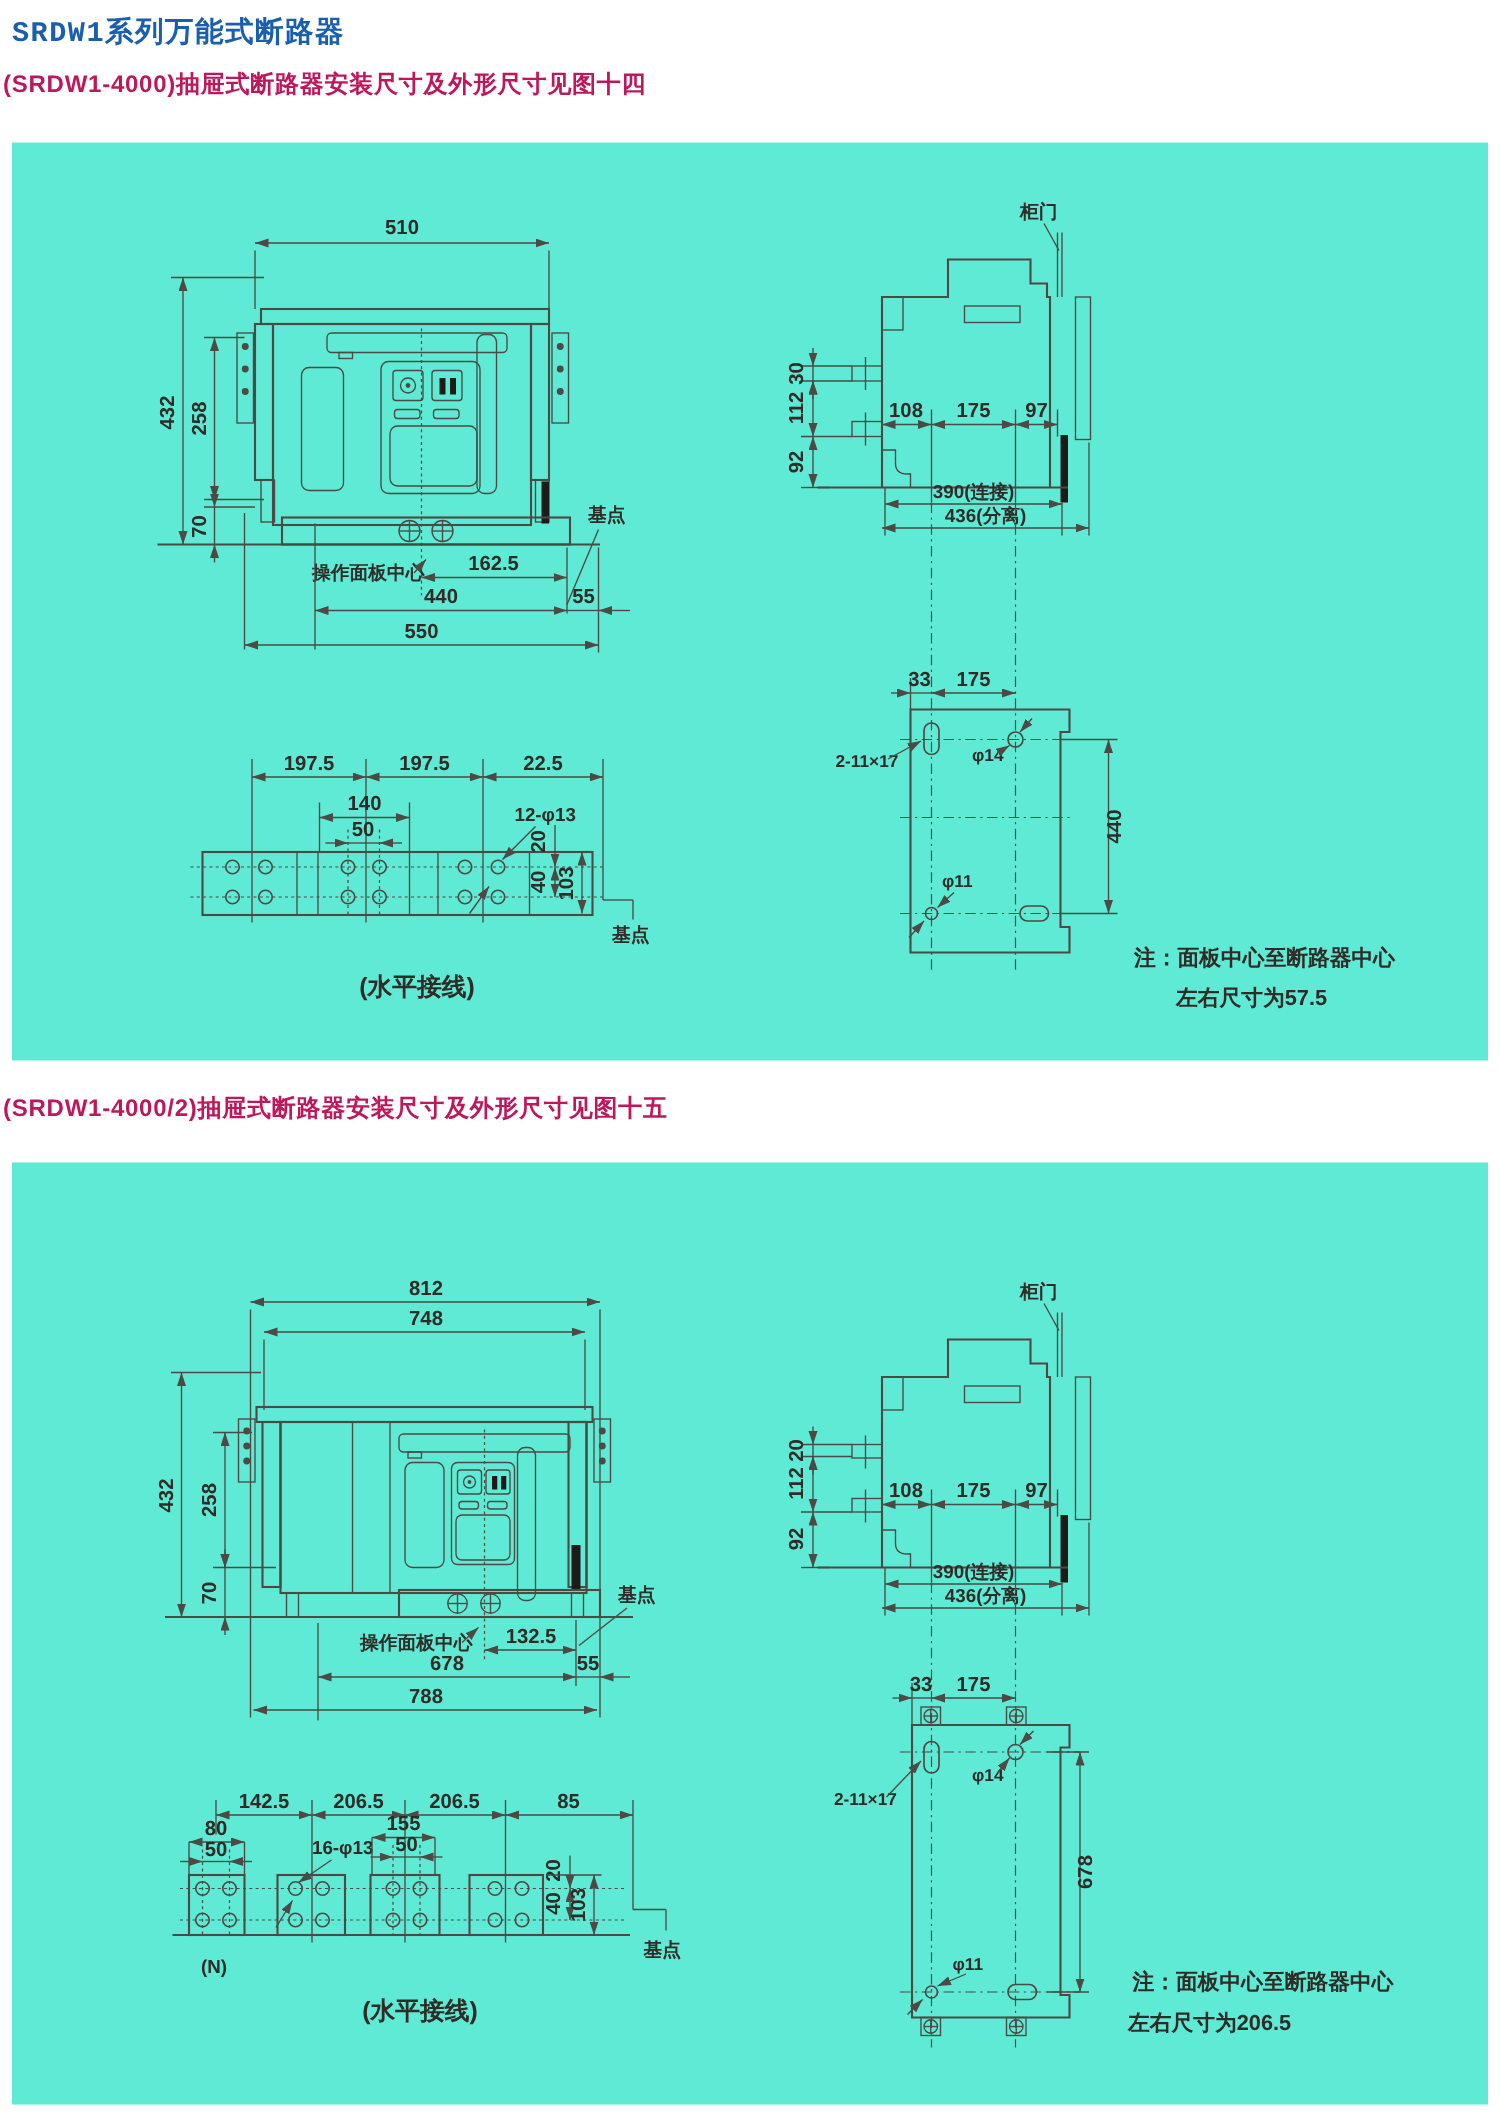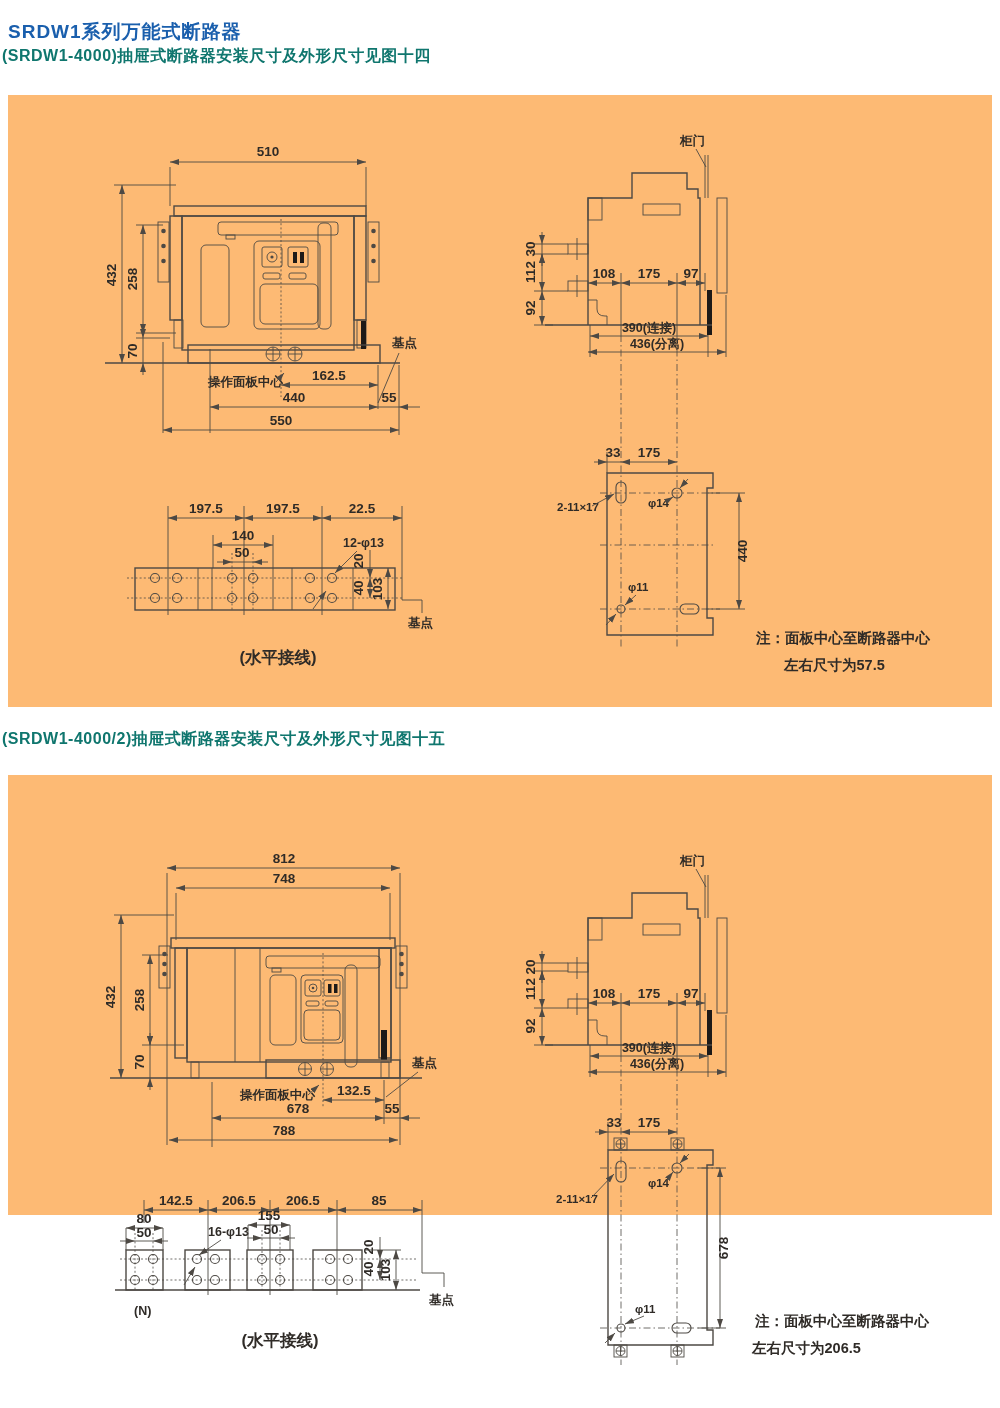--- a/index.html
+++ b/index.html
@@ -1,19 +1,19 @@
 <!DOCTYPE html>
 <html><head>
 <meta charset="utf-8">
 <style>
   html,body{margin:0;padding:0;background:#ffffff;}
   body{width:1000px;height:1408px;position:relative;font-family:"Liberation Sans","DejaVu Sans",sans-serif;}
-  .title{position:absolute;left:8px;top:19px;font-size:19px;font-weight:700;color:#1a5fad;letter-spacing:1px;}
-  .subtitle{position:absolute;left:2px;font-size:16px;font-weight:700;color:#0f766e;letter-spacing:0.5px;}
-  .panel{position:absolute;left:8px;width:984px;background:#fdba74;}
+  .title{position:absolute;left:8px;top:8px;font-size:19px;font-weight:700;color:#1a5fad;letter-spacing:1px;font-family:Liberation Mono, monospace;}
+  .subtitle{position:absolute;left:2px;font-size:16px;font-weight:700;color:#be185d;letter-spacing:0.5px;}
+  .panel{position:absolute;left:8px;width:984px;background:#5eead4;}
   svg{display:block;}
   .ln{fill:none;stroke:#4d4944;stroke-width:1.4;stroke-linejoin:miter;}
   .tn{fill:none;stroke:#4d4944;stroke-width:0.9;}
   .dm{fill:none;stroke:#4d4944;stroke-width:0.9;}
   .cl{fill:none;stroke:#4d4944;stroke-width:0.8;stroke-dasharray:7 3 1.5 3;}
   .dt{fill:none;stroke:#4d4944;stroke-width:0.8;stroke-dasharray:2 2.2;}
   .hole{fill:none;stroke:#4d4944;stroke-width:1.1;}
   .fb{fill:#1d1a18;stroke:none;}
   text{fill:#2f2b27;}
   .d{font-size:13.5px;font-weight:700;text-anchor:middle;}
@@ -261,21 +261,21 @@
 
   <g>
     <text class="nt" x="748" y="548">注：面板中心至断路器中心</text>
     <text class="nt" x="776" y="575">左右尺寸为57.5</text>
   </g>
 </svg>
 </div>
 
 <div class="subtitle" style="top:729px;">(SRDW1-4000/2)抽屉式断路器安装尺寸及外形尺寸见图十五</div>
 
-<div class="panel" style="top:775px;height:440px;">
+<div class="panel" style="top:775px;height:628px;">
 <svg width="984" height="628" viewBox="0 0 984 628">
 
   <g>
     <line class="tn" x1="159" y1="98" x2="159" y2="370"></line>
         <line class="tn" x1="392" y1="98" x2="392" y2="370"></line>
     <line class="dm" x1="159" y1="93" x2="392" y2="93" marker-start="url(#as)" marker-end="url(#ae)"></line>
     <text class="d" x="276" y="88">812</text>
     <line class="tn" x1="168" y1="118" x2="168" y2="165"></line>
         <line class="tn" x1="382" y1="118" x2="382" y2="165"></line>
     <line class="dm" x1="168" y1="113" x2="382" y2="113" marker-start="url(#as)" marker-end="url(#ae)"></line>

